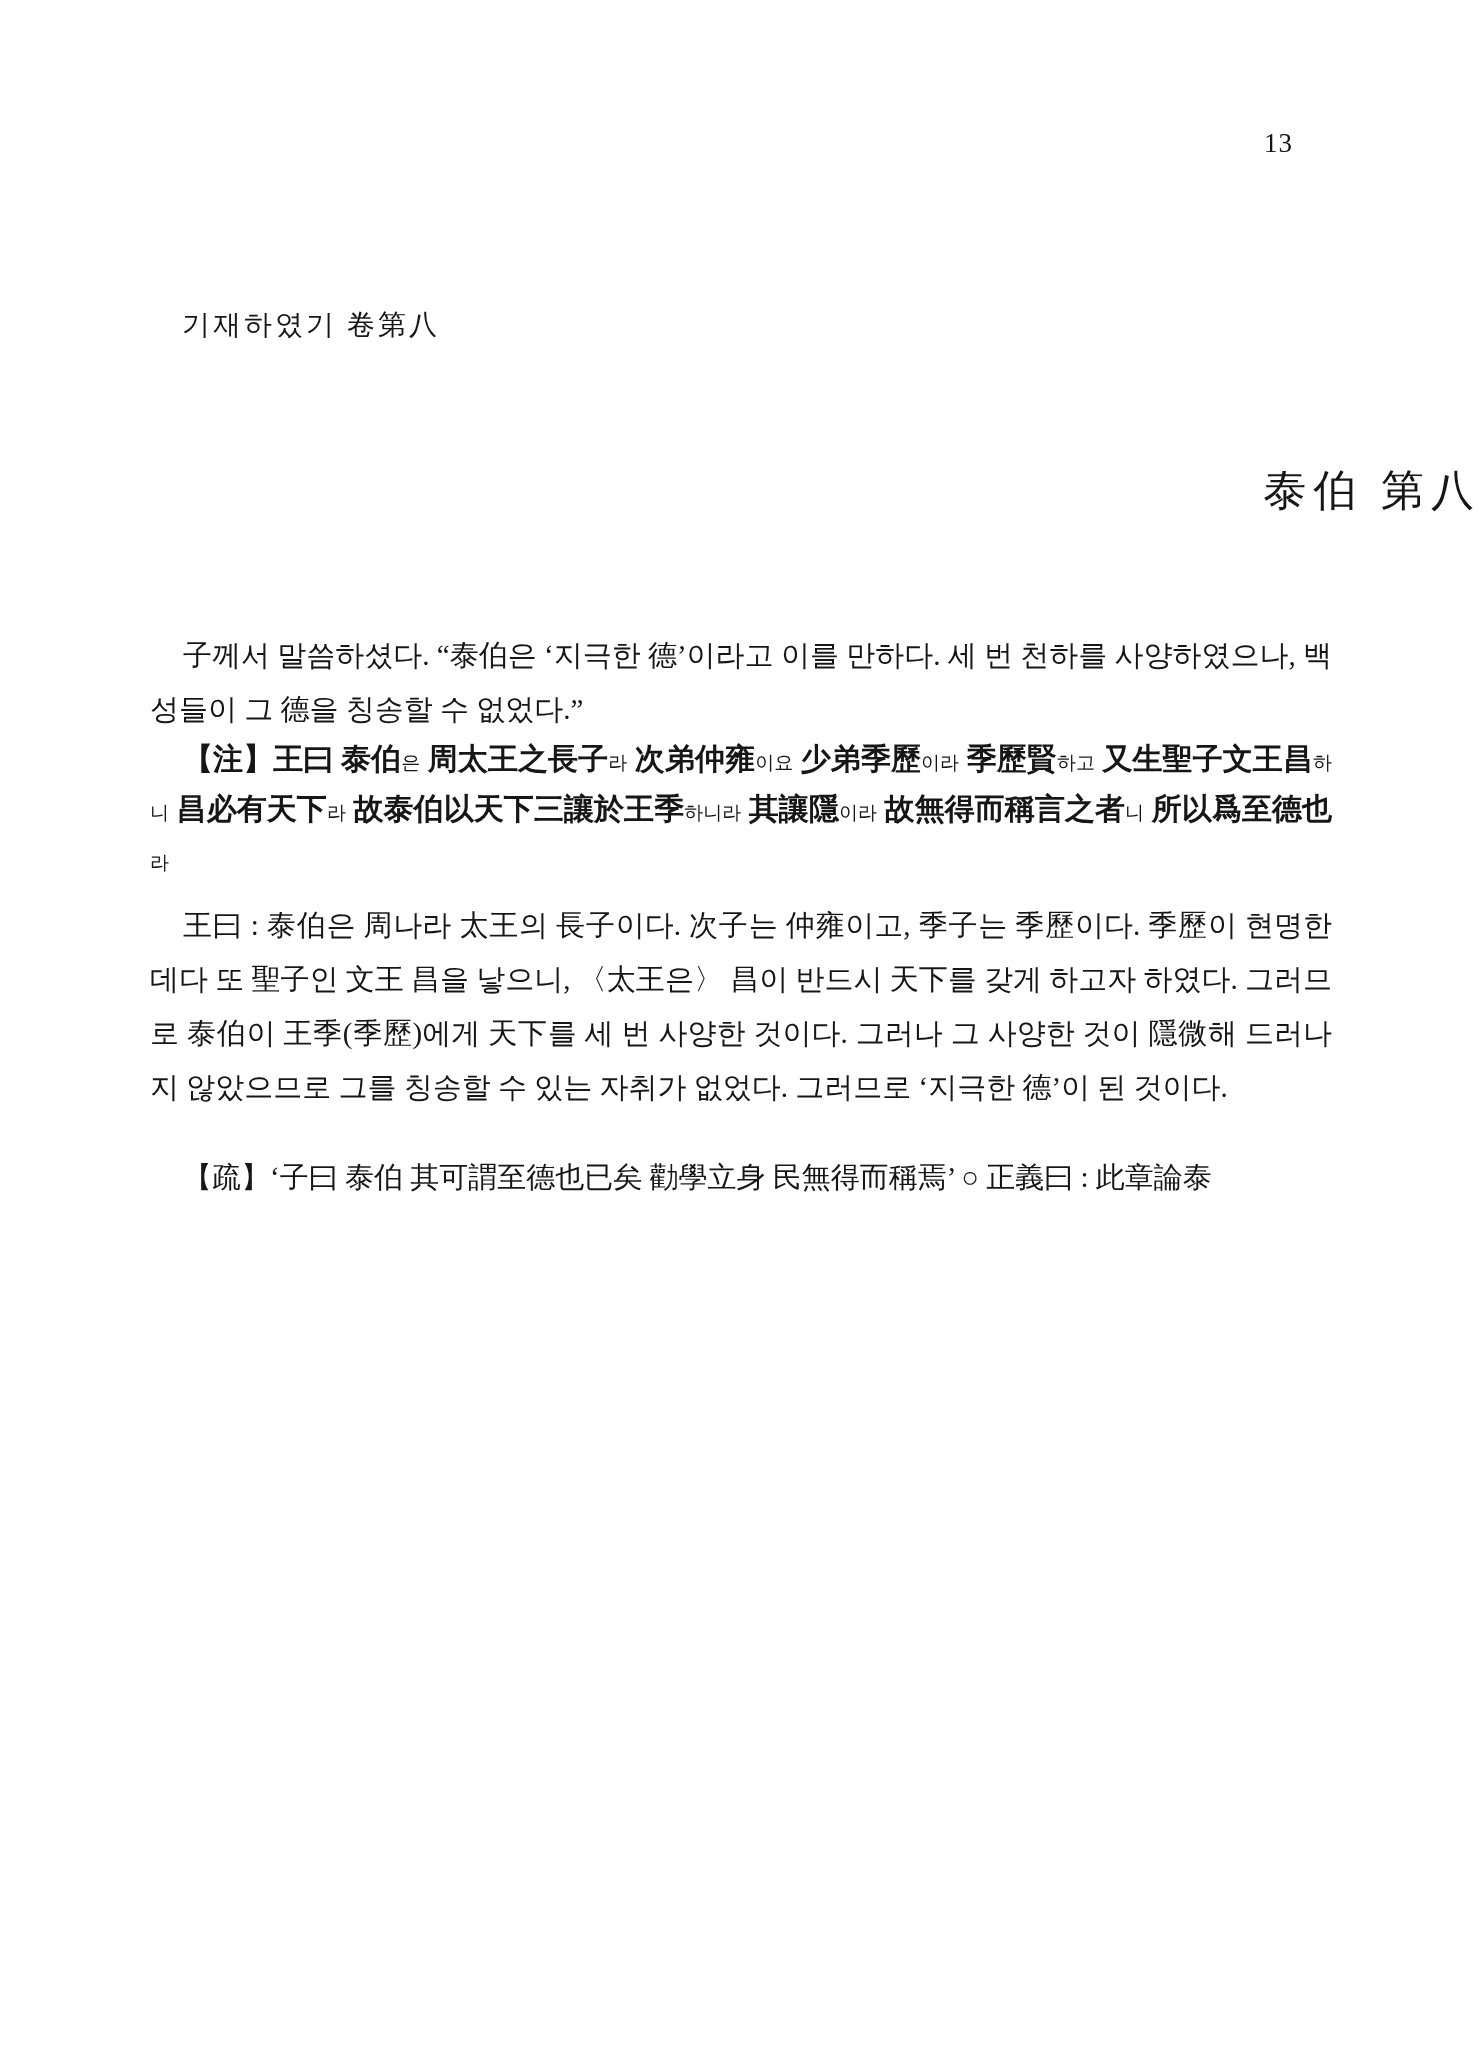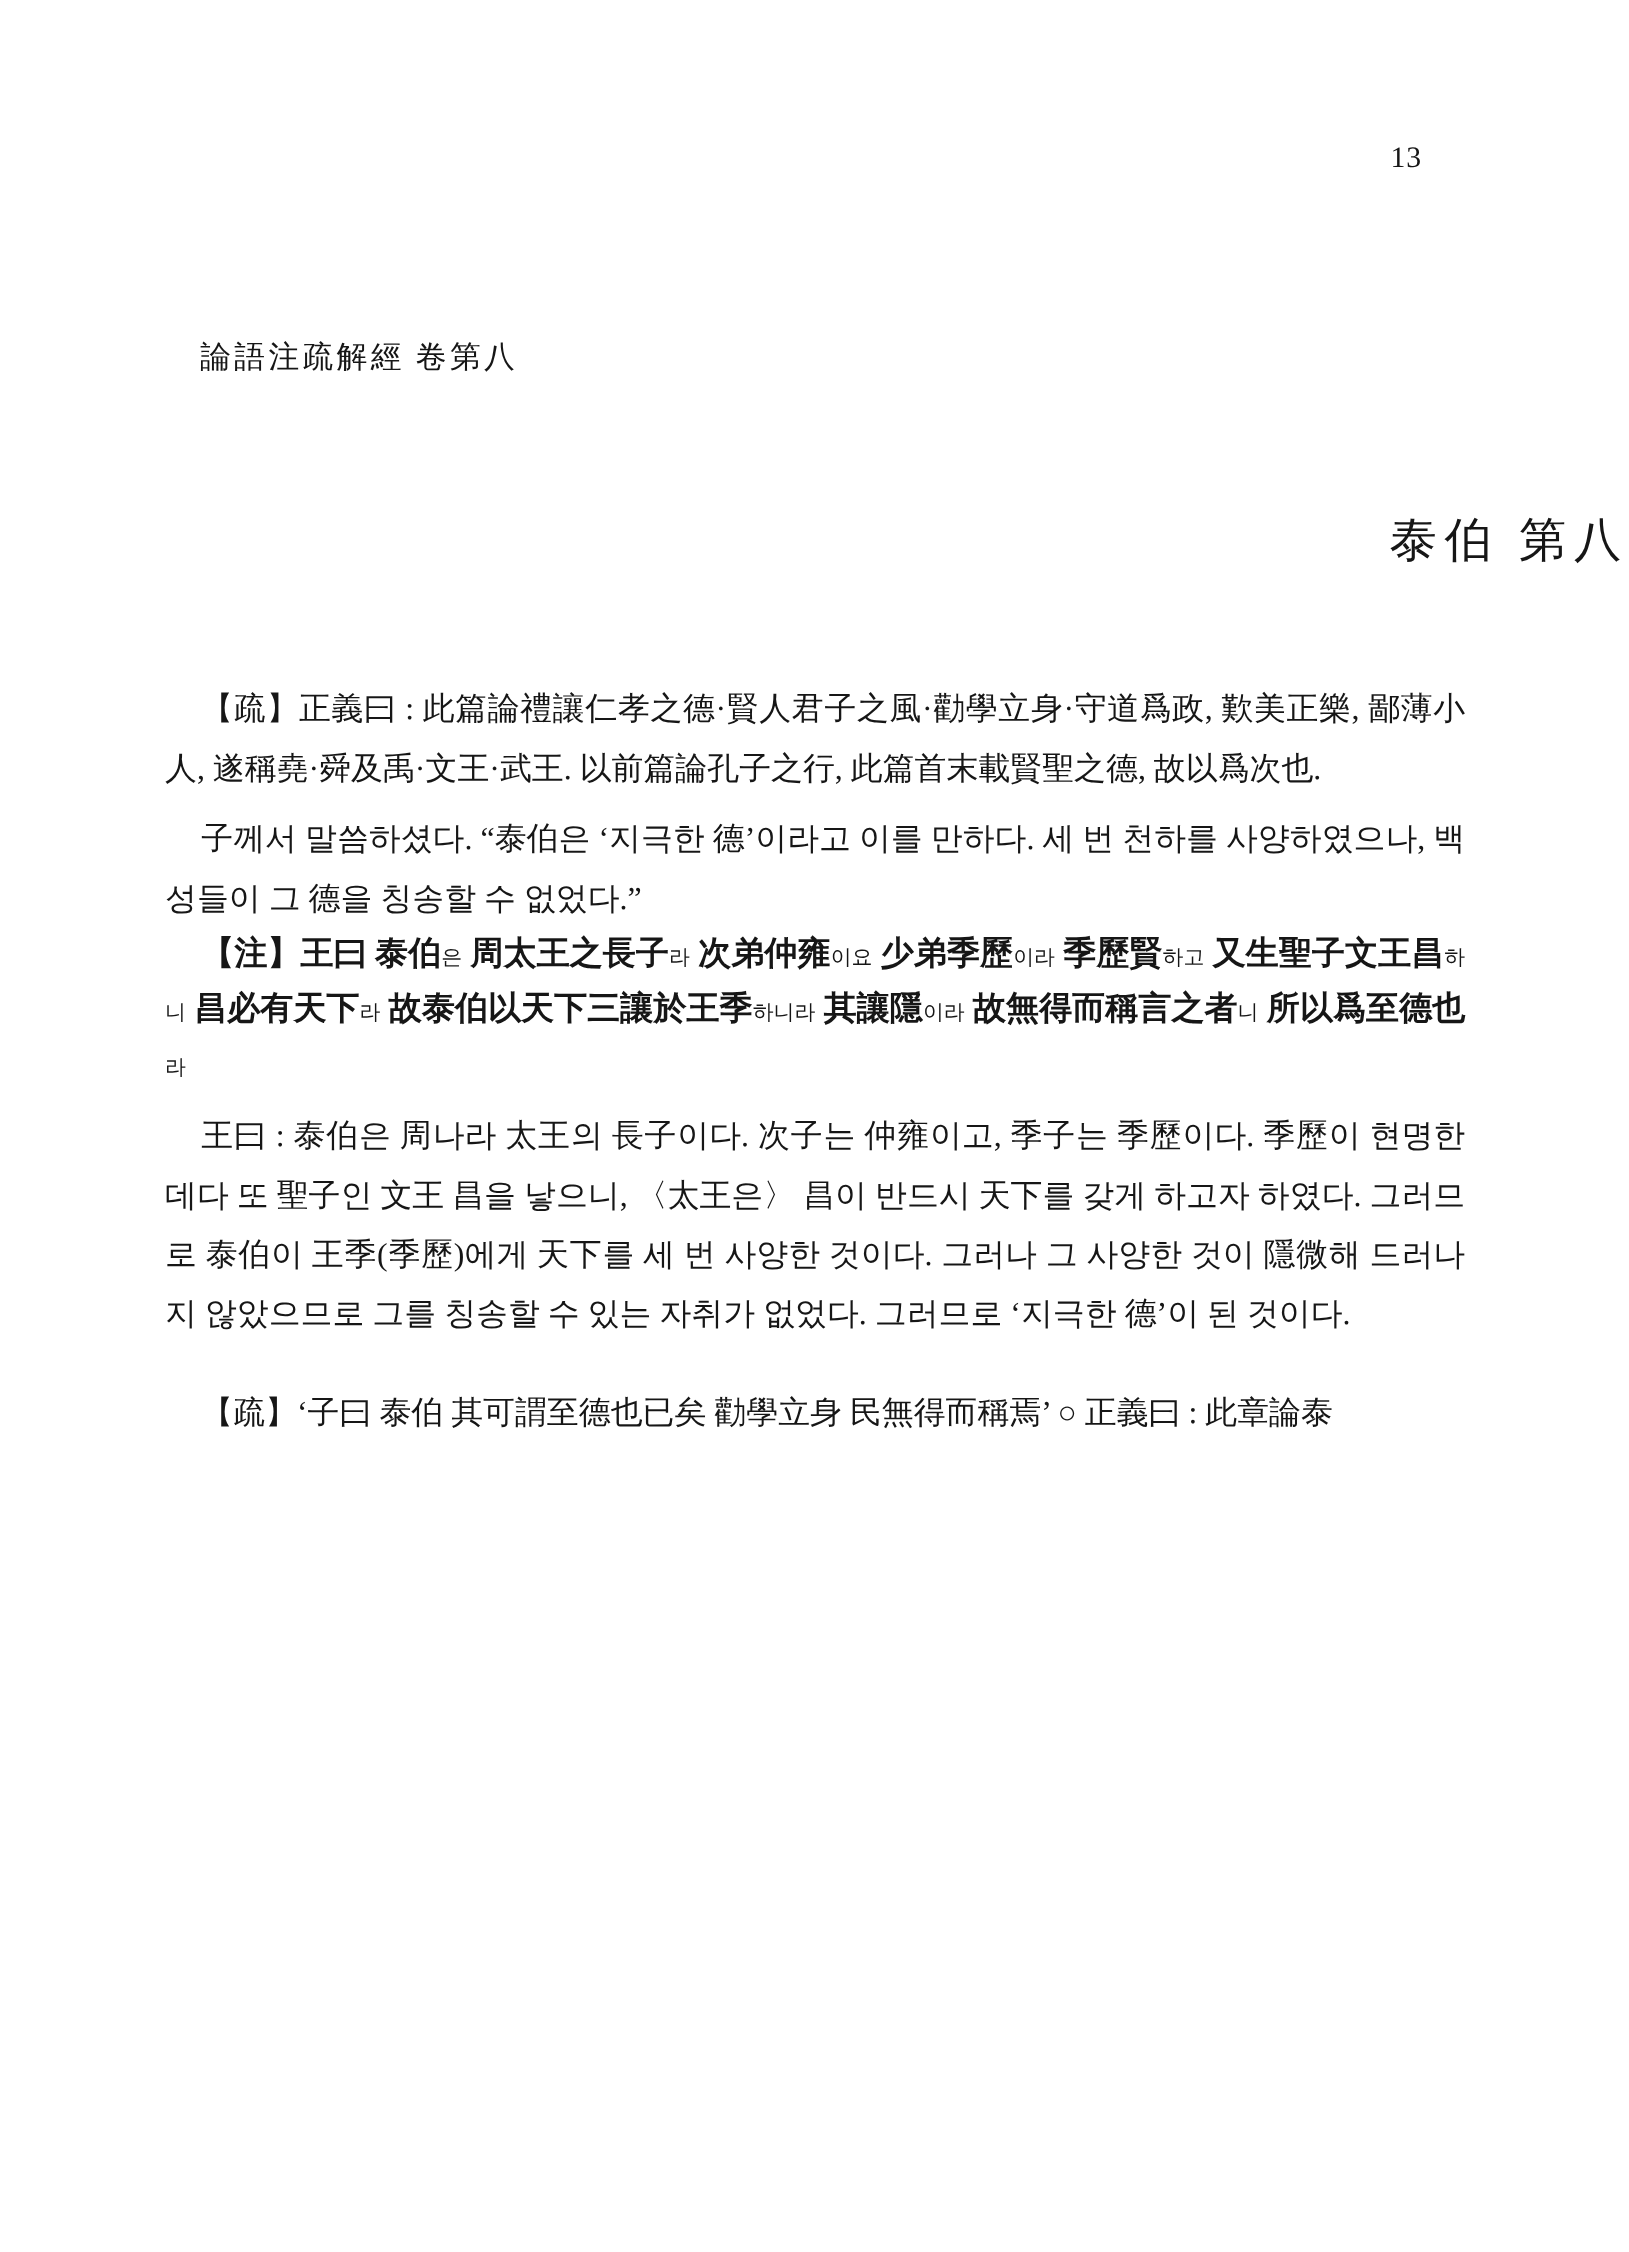--- a/index.html
+++ b/index.html
@@ -87,27 +87,26 @@
     font-size: 32px;
   }
 </style>
 </head>
 <body>
 
 <div class="page">
 
   <div class="page-number">13</div>
 
-  <div class="header-line">論語注疏解經 卷第八</div>
+  <div class="header-line">기재하였기 卷第八</div>
 
   <div class="chapter-title">泰伯 第八</div>
 
   <div class="body-text">
 
-    <p class="para-so-original">【疏】正義曰 : 此篇論禮讓仁孝之德·賢人君子之風·勸學立身·守道爲政, 歎美正樂, 鄙薄小人, 遂稱堯·舜及禹·文王·武王. 以前篇論孔子之行, 此篇首末載賢聖之德, 故以爲次也.</p>
 
 
 
     <p class="para-verse-translation">子께서 말씀하셨다. “泰伯은 ‘지극한 德’이라고 이를 만하다. 세 번 천하를 사양하였으나, 백성들이 그 德을 칭송할 수 없었다.”</p>
 
     <p class="annot"><span class="seg-n">【注】王曰 泰伯</span><span class="seg-sm">은</span><span class="seg-n"> 周太王之長子</span><span class="seg-sm">라</span><span class="seg-n"> 次弟仲雍</span><span class="seg-sm">이요</span><span class="seg-n"> 少弟季歷</span><span class="seg-sm">이라</span><span class="seg-n"> 季歷賢</span><span class="seg-sm">하고</span><span class="seg-n"> 又生聖子文王昌</span><span class="seg-sm">하니</span><span class="seg-n"> 昌必有天下</span><span class="seg-sm">라</span><span class="seg-n"> 故泰伯以天下三讓於王季</span><span class="seg-sm">하니라</span><span class="seg-n"> 其讓隱</span><span class="seg-sm">이라</span><span class="seg-n"> 故無得而稱言之者</span><span class="seg-sm">니</span><span class="seg-n"> 所以爲至德也</span><span class="seg-sm">라</span></p>
 
     <p class="para-ju-translation">王曰 : 泰伯은 周나라 太王의 長子이다. 次子는 仲雍이고, 季子는 季歷이다. 季歷이 현명한 데다 또 聖子인 文王 昌을 낳으니, 〈太王은〉 昌이 반드시 天下를 갖게 하고자 하였다. 그러므로 泰伯이 王季(季歷)에게 天下를 세 번 사양한 것이다. 그러나 그 사양한 것이 隱微해 드러나지 않았으므로 그를 칭송할 수 있는 자취가 없었다. 그러므로 ‘지극한 德’이 된 것이다.</p>
 
     <p class="para-so-comment">【疏】‘子曰 泰伯 其可謂至德也已矣 勸學立身 民無得而稱焉’ ○ 正義曰 : 此章論泰</p>

